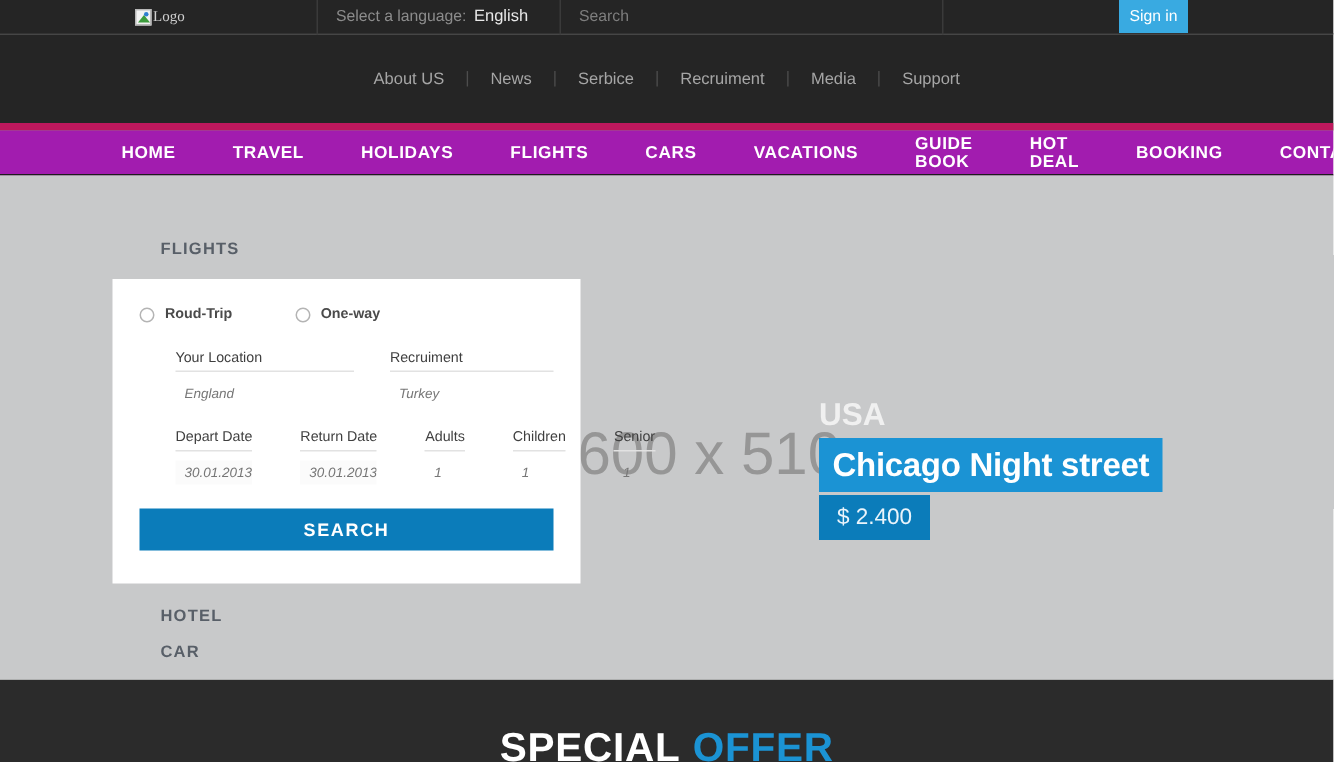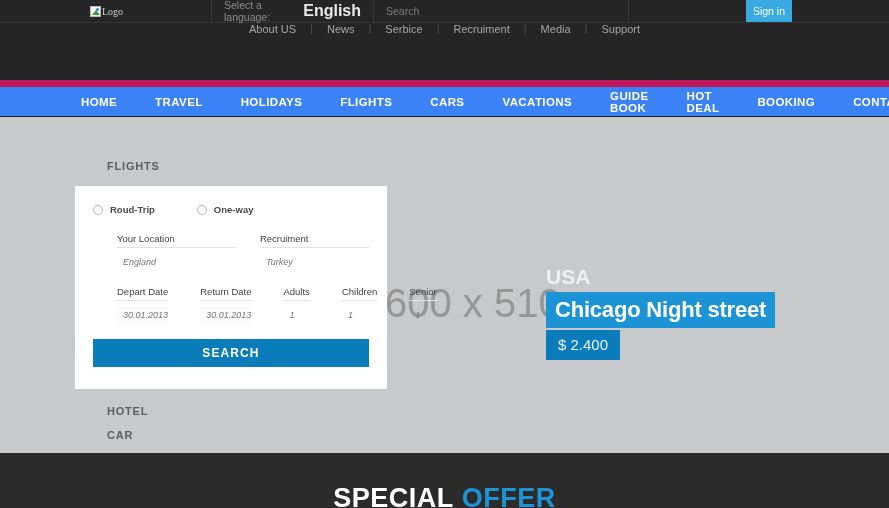--- a/index.html
+++ b/index.html
@@ -62,21 +62,21 @@
   .broken-img .glyph::after {
     content: "";
     position: absolute;
     right: 1px; top: 1px;
     width: 3px; height: 3px;
     border-radius: 50%;
     background: #2f7fd0;
   }
 
   .lang-label { font-size: 10.5px; color: #8c8c8c; }
-  .lang-value { font-size: 16px; color: #e8e8e8; font-weight: bold; margin-left: 5px; }
+  .lang-value { font-size: 11px; color: #e8e8e8; font-weight: normal; margin-left: 5px; }
   .search-ph { font-size: 10.5px; color: #7e7e7e; }
 
   .signin-btn {
     position: absolute;
     right: 97px;
     top: 0px;
     width: 46px;
     height: 22px;
     background: #39aae1;
     color: #ffffff;
@@ -87,41 +87,42 @@
     border: none;
     cursor: pointer;
     font-family: "Liberation Sans", sans-serif;
   }
 
   
   .secondary-nav {
     height: 64px;
     background: #252525;
     display: flex;
+    align-items: center;
     justify-content: center;
-    border-bottom: 7px solid #be185d;
+    border-bottom: 5px solid #be185d;
   }
   .secondary-nav a {
     font-size: 11px;
     color: #a6a6a6;
     text-decoration: none;
     padding: 0 14px;
     position: relative;
     cursor: pointer;
   }
   .secondary-nav .sep {
     color: #4d4d4d;
     font-size: 11px;
     line-height: 1;
   }
 
   
   .main-nav {
     height: 30px;
-    background: #3b82f6;
+    background: #a21caf;
     display: flex;
     align-items: center;
     padding-left: 62px;
     border-bottom: 1px solid #1c1c1c;
   }
   .main-nav a {
     color: #ffffff;
     font-size: 11.5px;
     font-weight: bold;
     letter-spacing: 0.4px;

